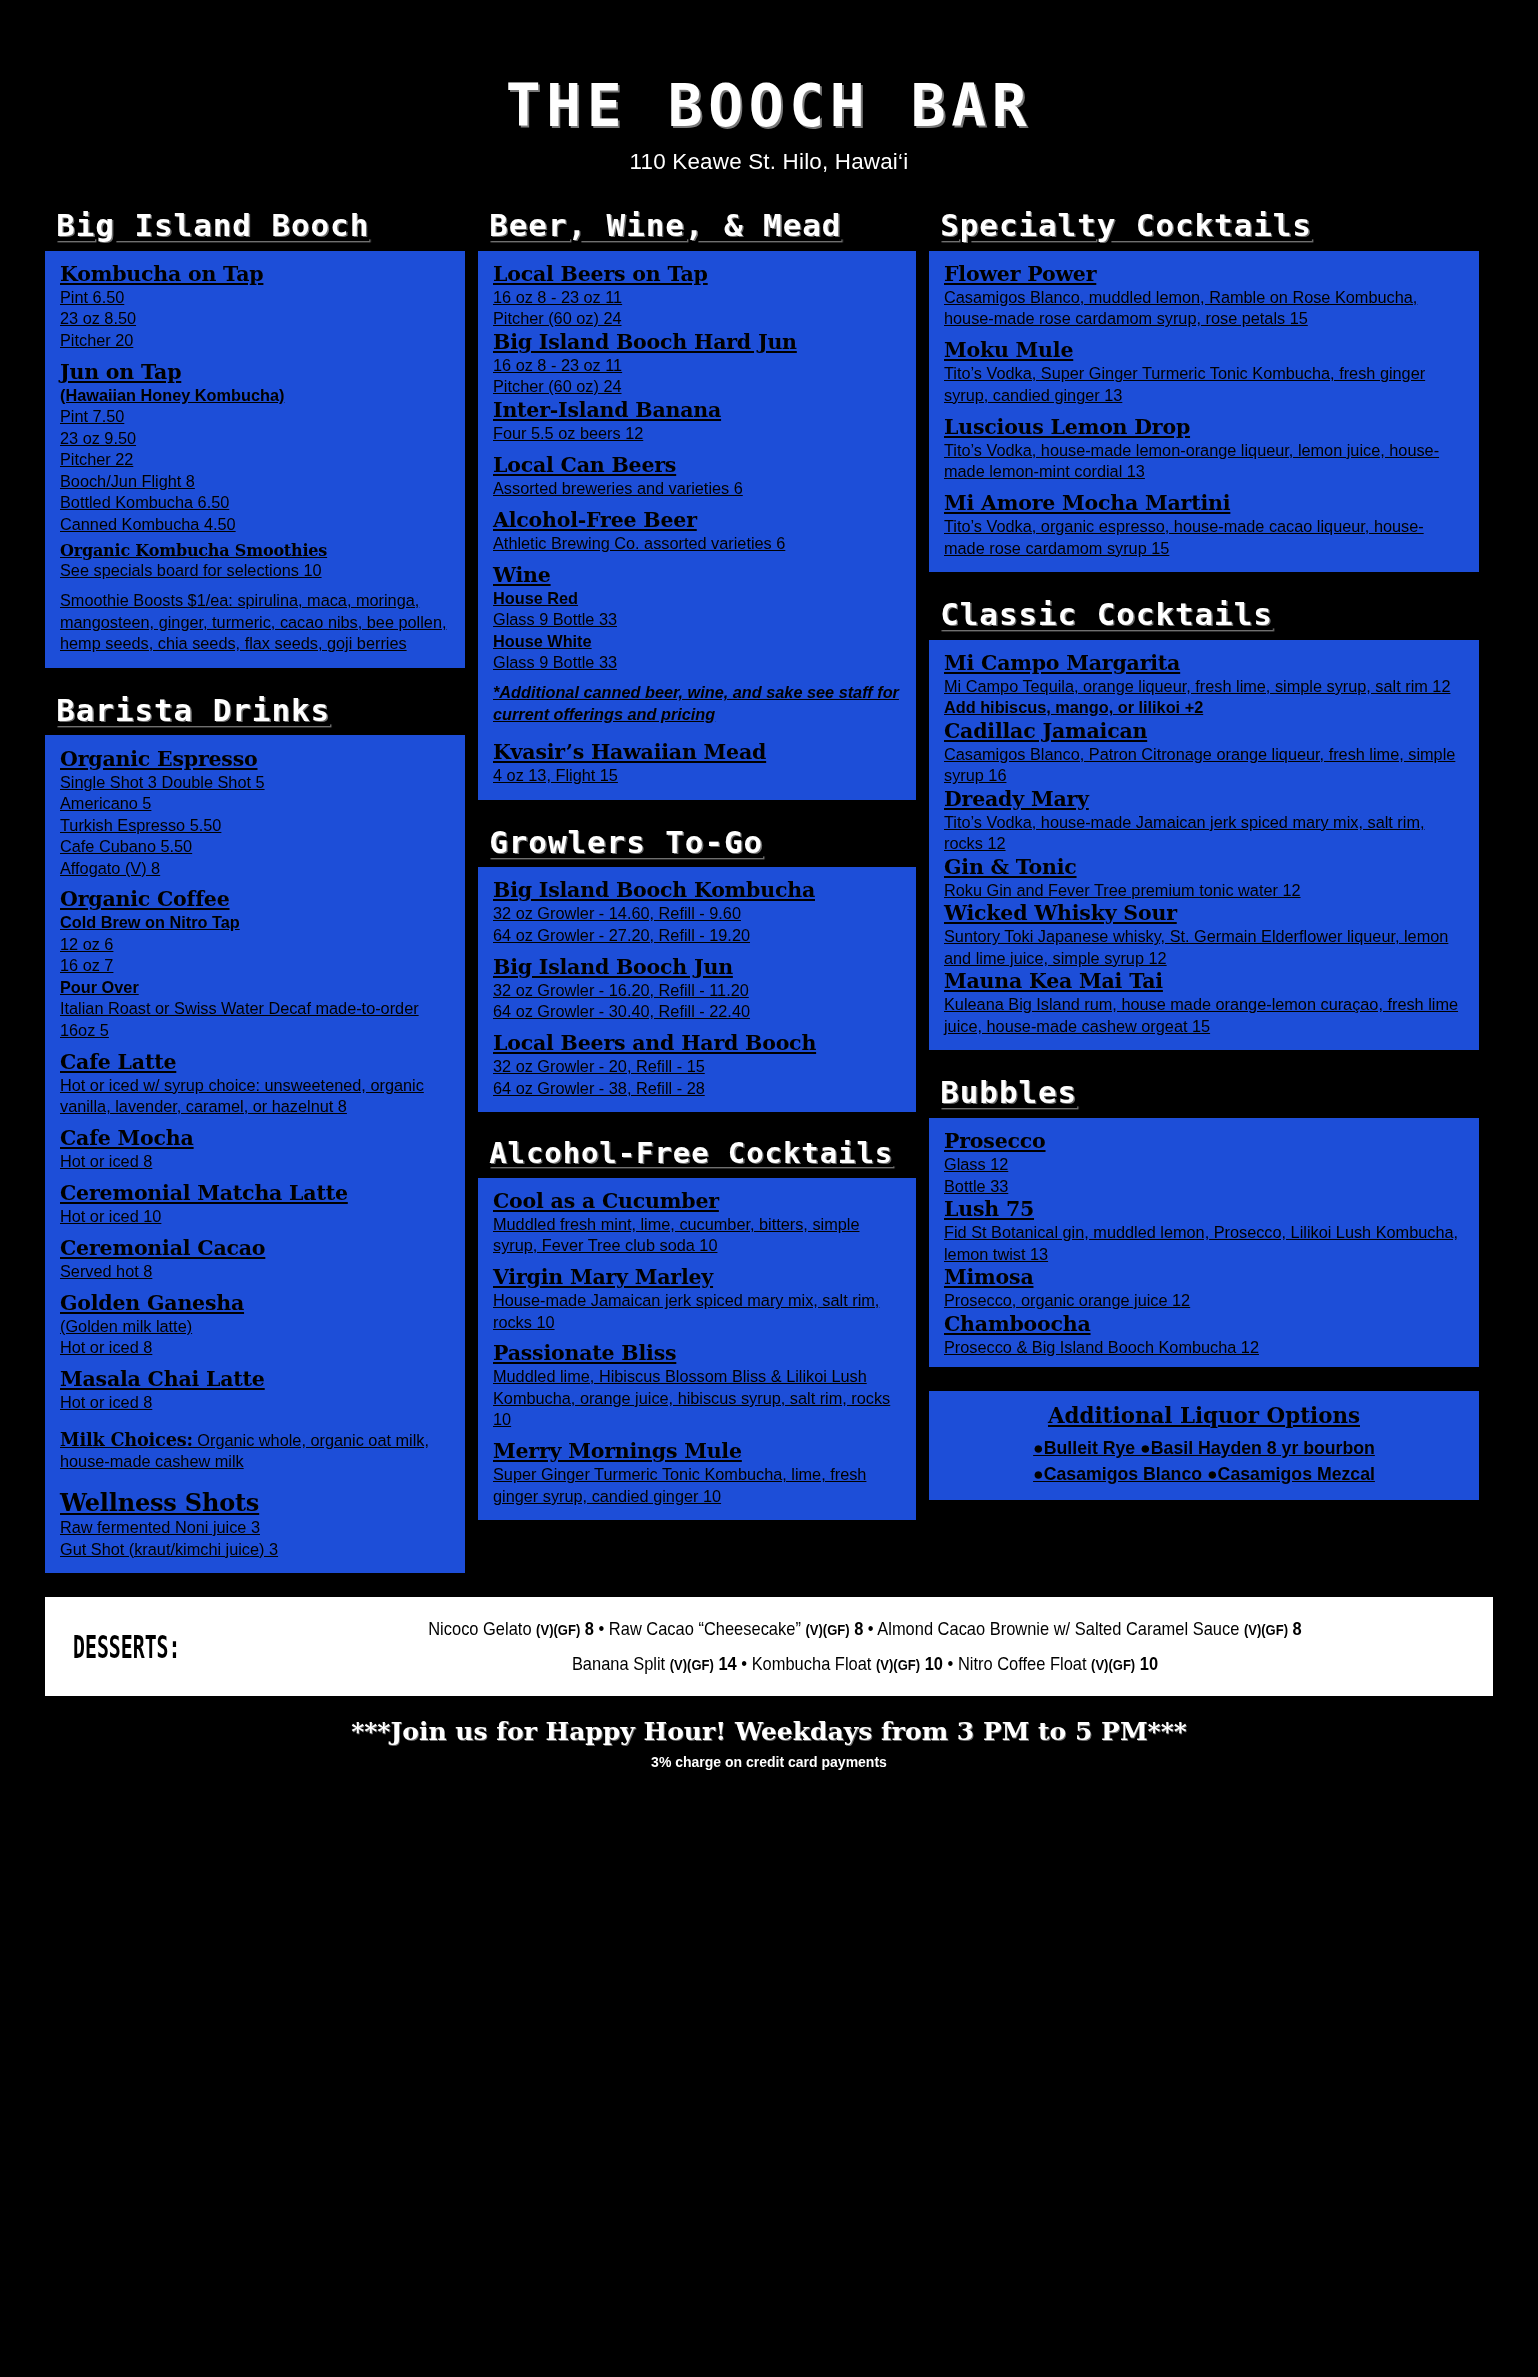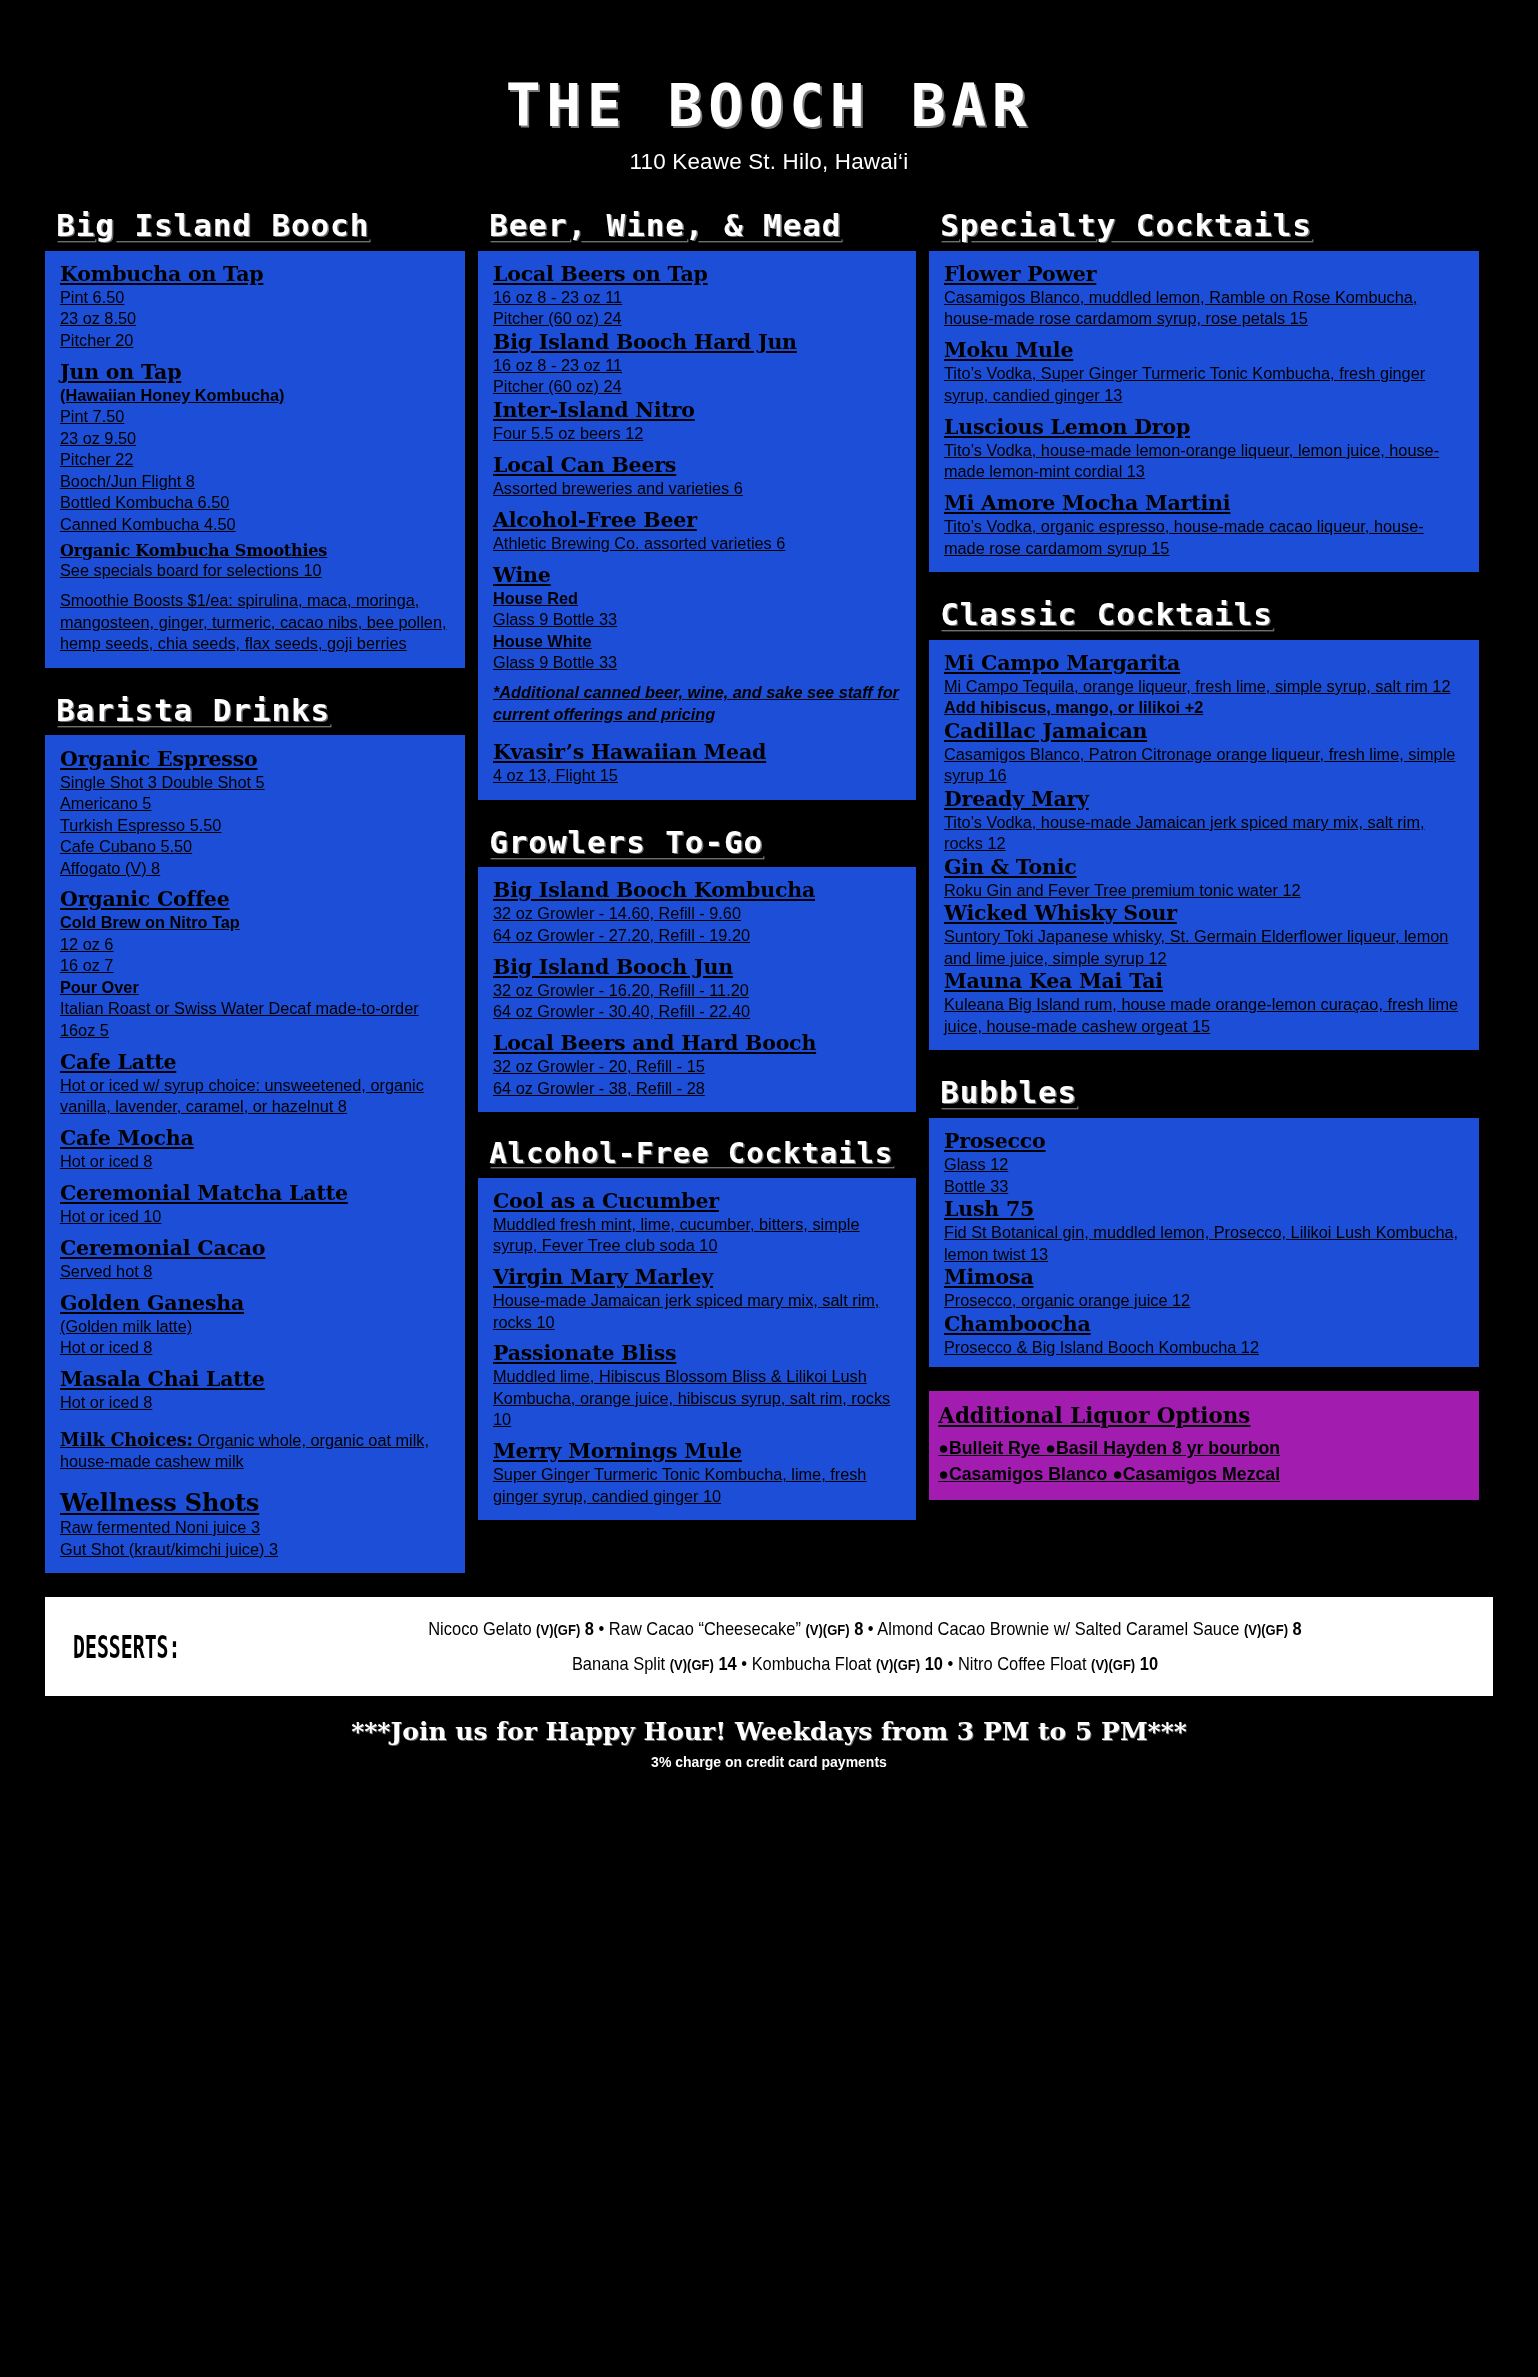--- a/index.html
+++ b/index.html
@@ -74,23 +74,23 @@
     line-height: 1.32;
   }
   .desc.b { font-weight: bold; }
   .desc.i { font-style: italic; font-weight: bold; }
   .spacer-sm { height: 8.4px; }
   .spacer-md { height: 15px; }
   .u { text-decoration: underline; }
 
   
   .liquor {
-    background: #a21caf;
+    background: #1d4ed8;
     color: #000;
-    text-align: left;
+    text-align: center;
     padding: 11.2px 9.3px 13px 9.3px;
   }
   .liquor-title {
     font-family: "DejaVu Serif", serif;
     font-weight: bold;
     font-size: 21.4px;
     margin-bottom: 8.4px;
   }
   .liquor-line {
     font-size: 17.7px;
@@ -243,21 +243,21 @@
         <div class="item-name lg">Local Beers on Tap</div>
         <div class="desc">16 oz 8 - 23 oz 11</div>
         <div class="desc">Pitcher (60 oz) 24</div>
       </div>
       <div>
         <div class="item-name lg">Big Island Booch Hard Jun</div>
         <div class="desc">16 oz 8 - 23 oz 11</div>
         <div class="desc">Pitcher (60 oz) 24</div>
       </div>
       <div>
-        <div class="item-name lg">Inter-Island Nitro</div>
+        <div class="item-name lg">Inter-Island Banana</div>
         <div class="desc">Four 5.5 oz beers 12</div>
       </div>
       <div class="spacer-sm"></div>
       <div>
         <div class="item-name lg">Local Can Beers</div>
         <div class="desc">Assorted breweries and varieties 6</div>
       </div>
       <div class="spacer-sm"></div>
       <div>
         <div class="item-name lg">Alcohol-Free Beer</div>

